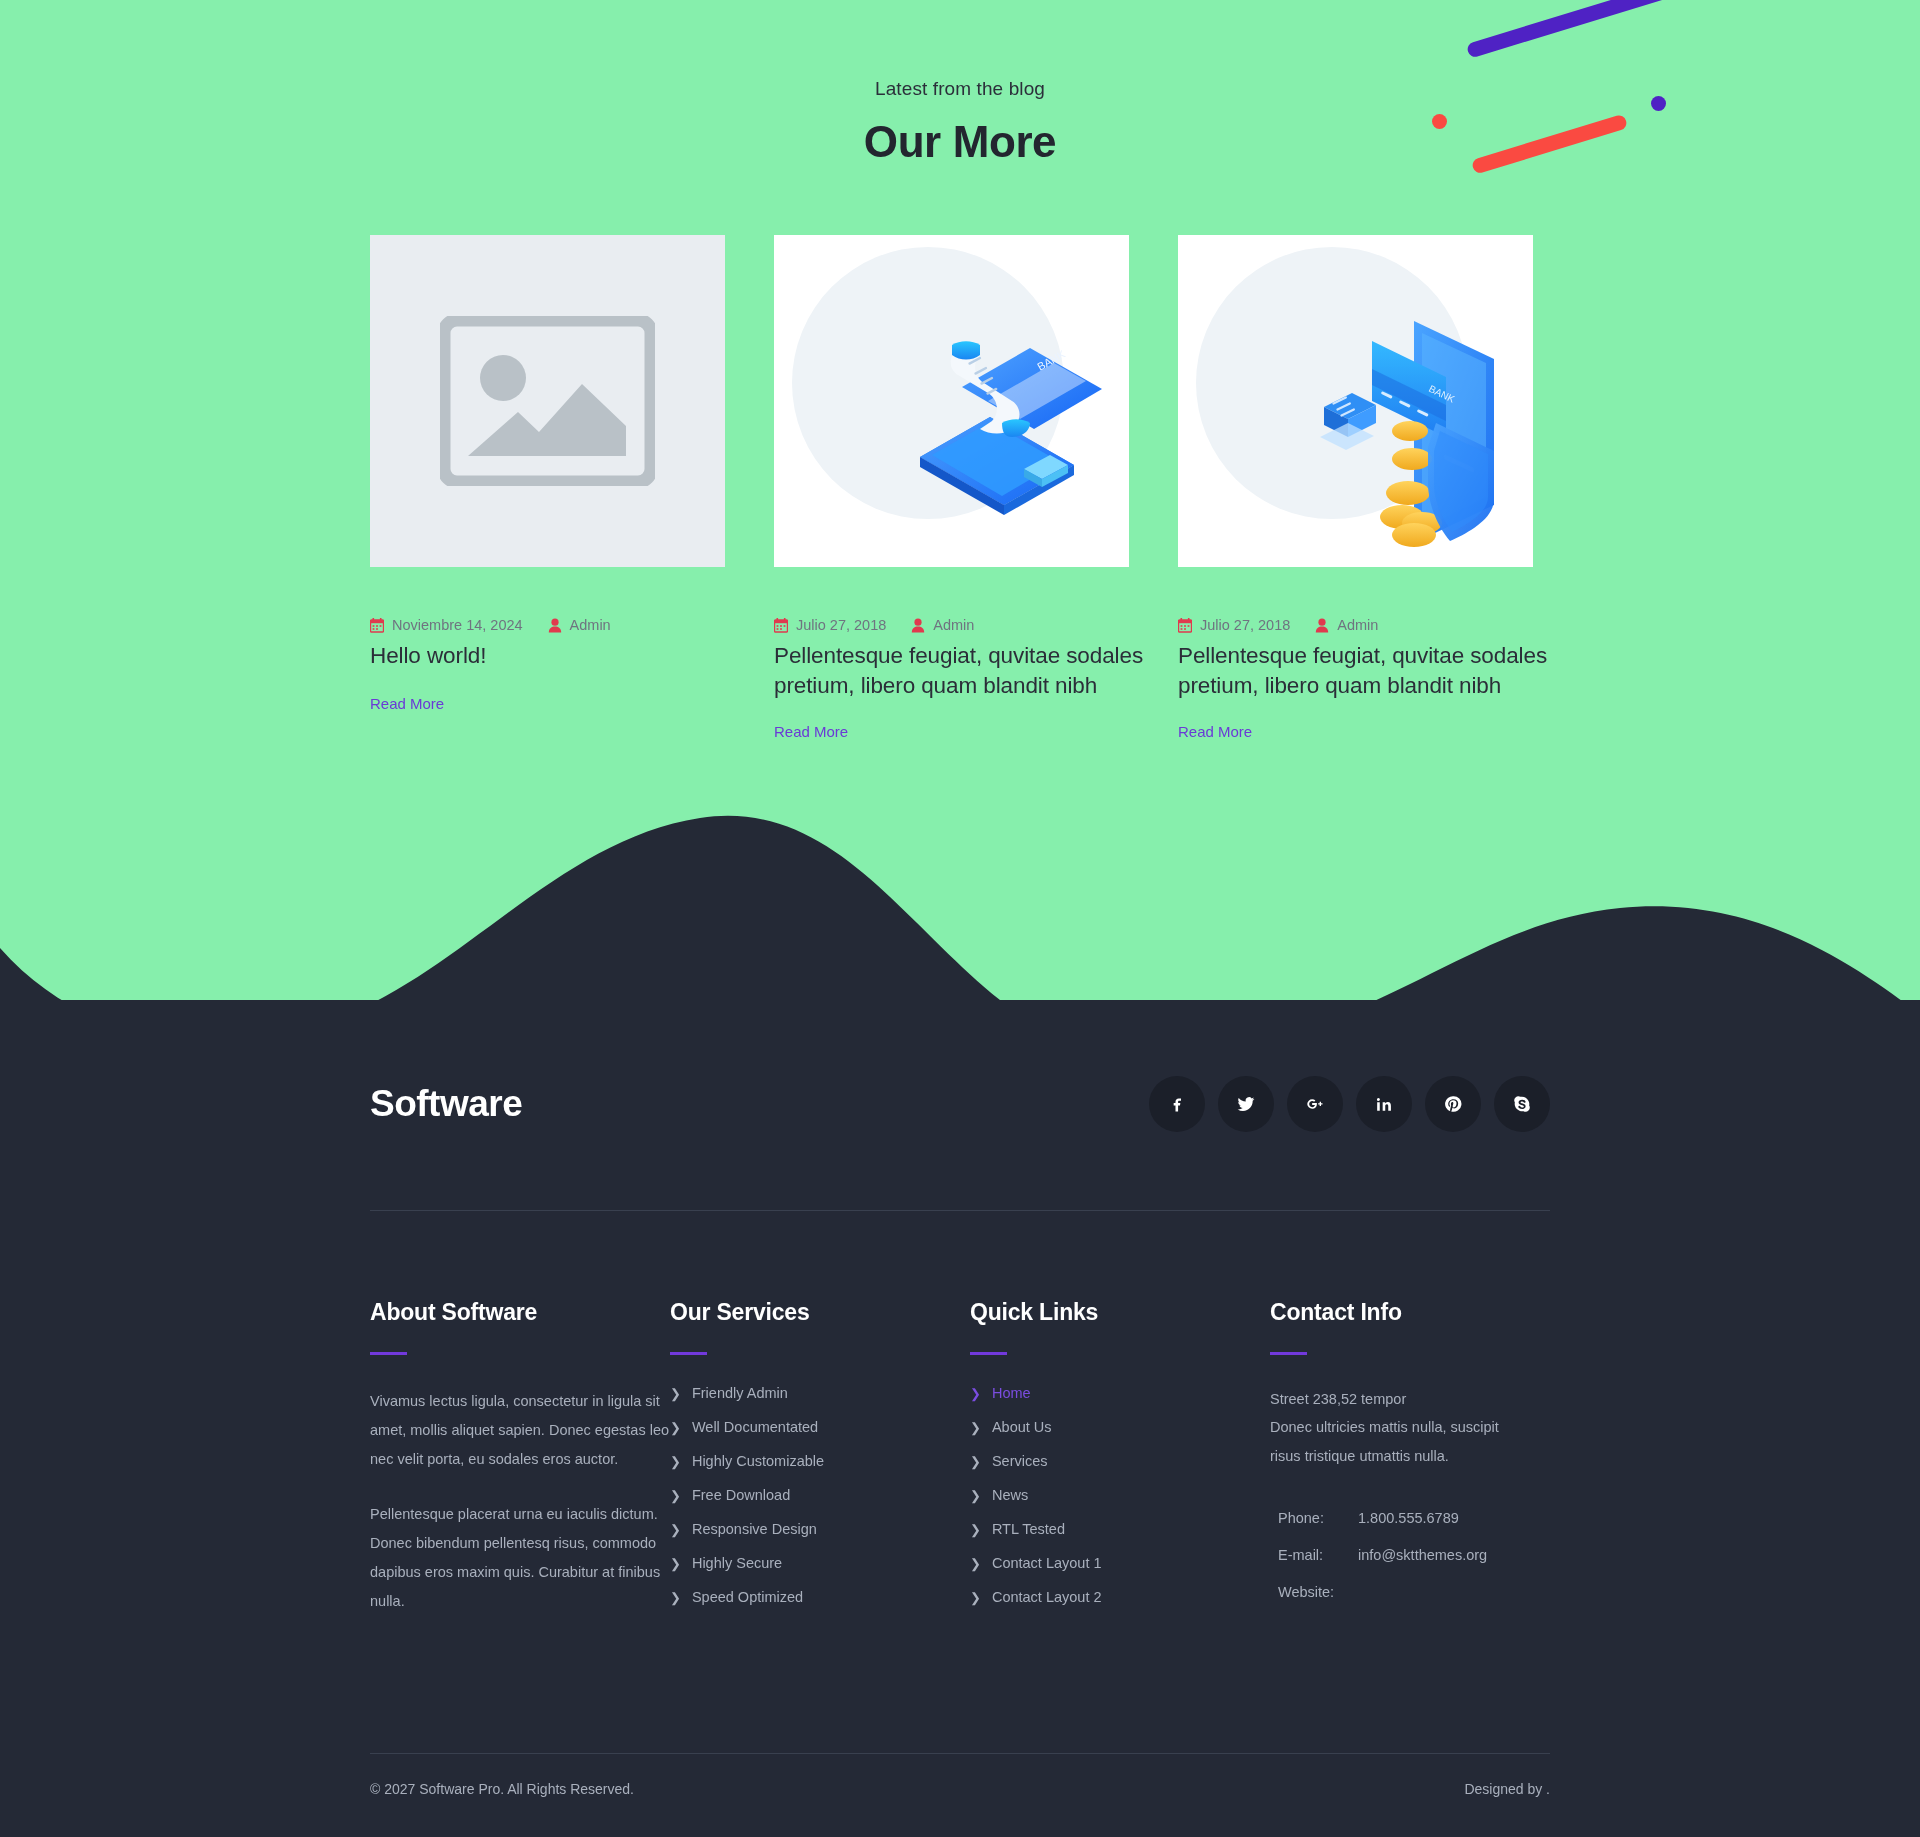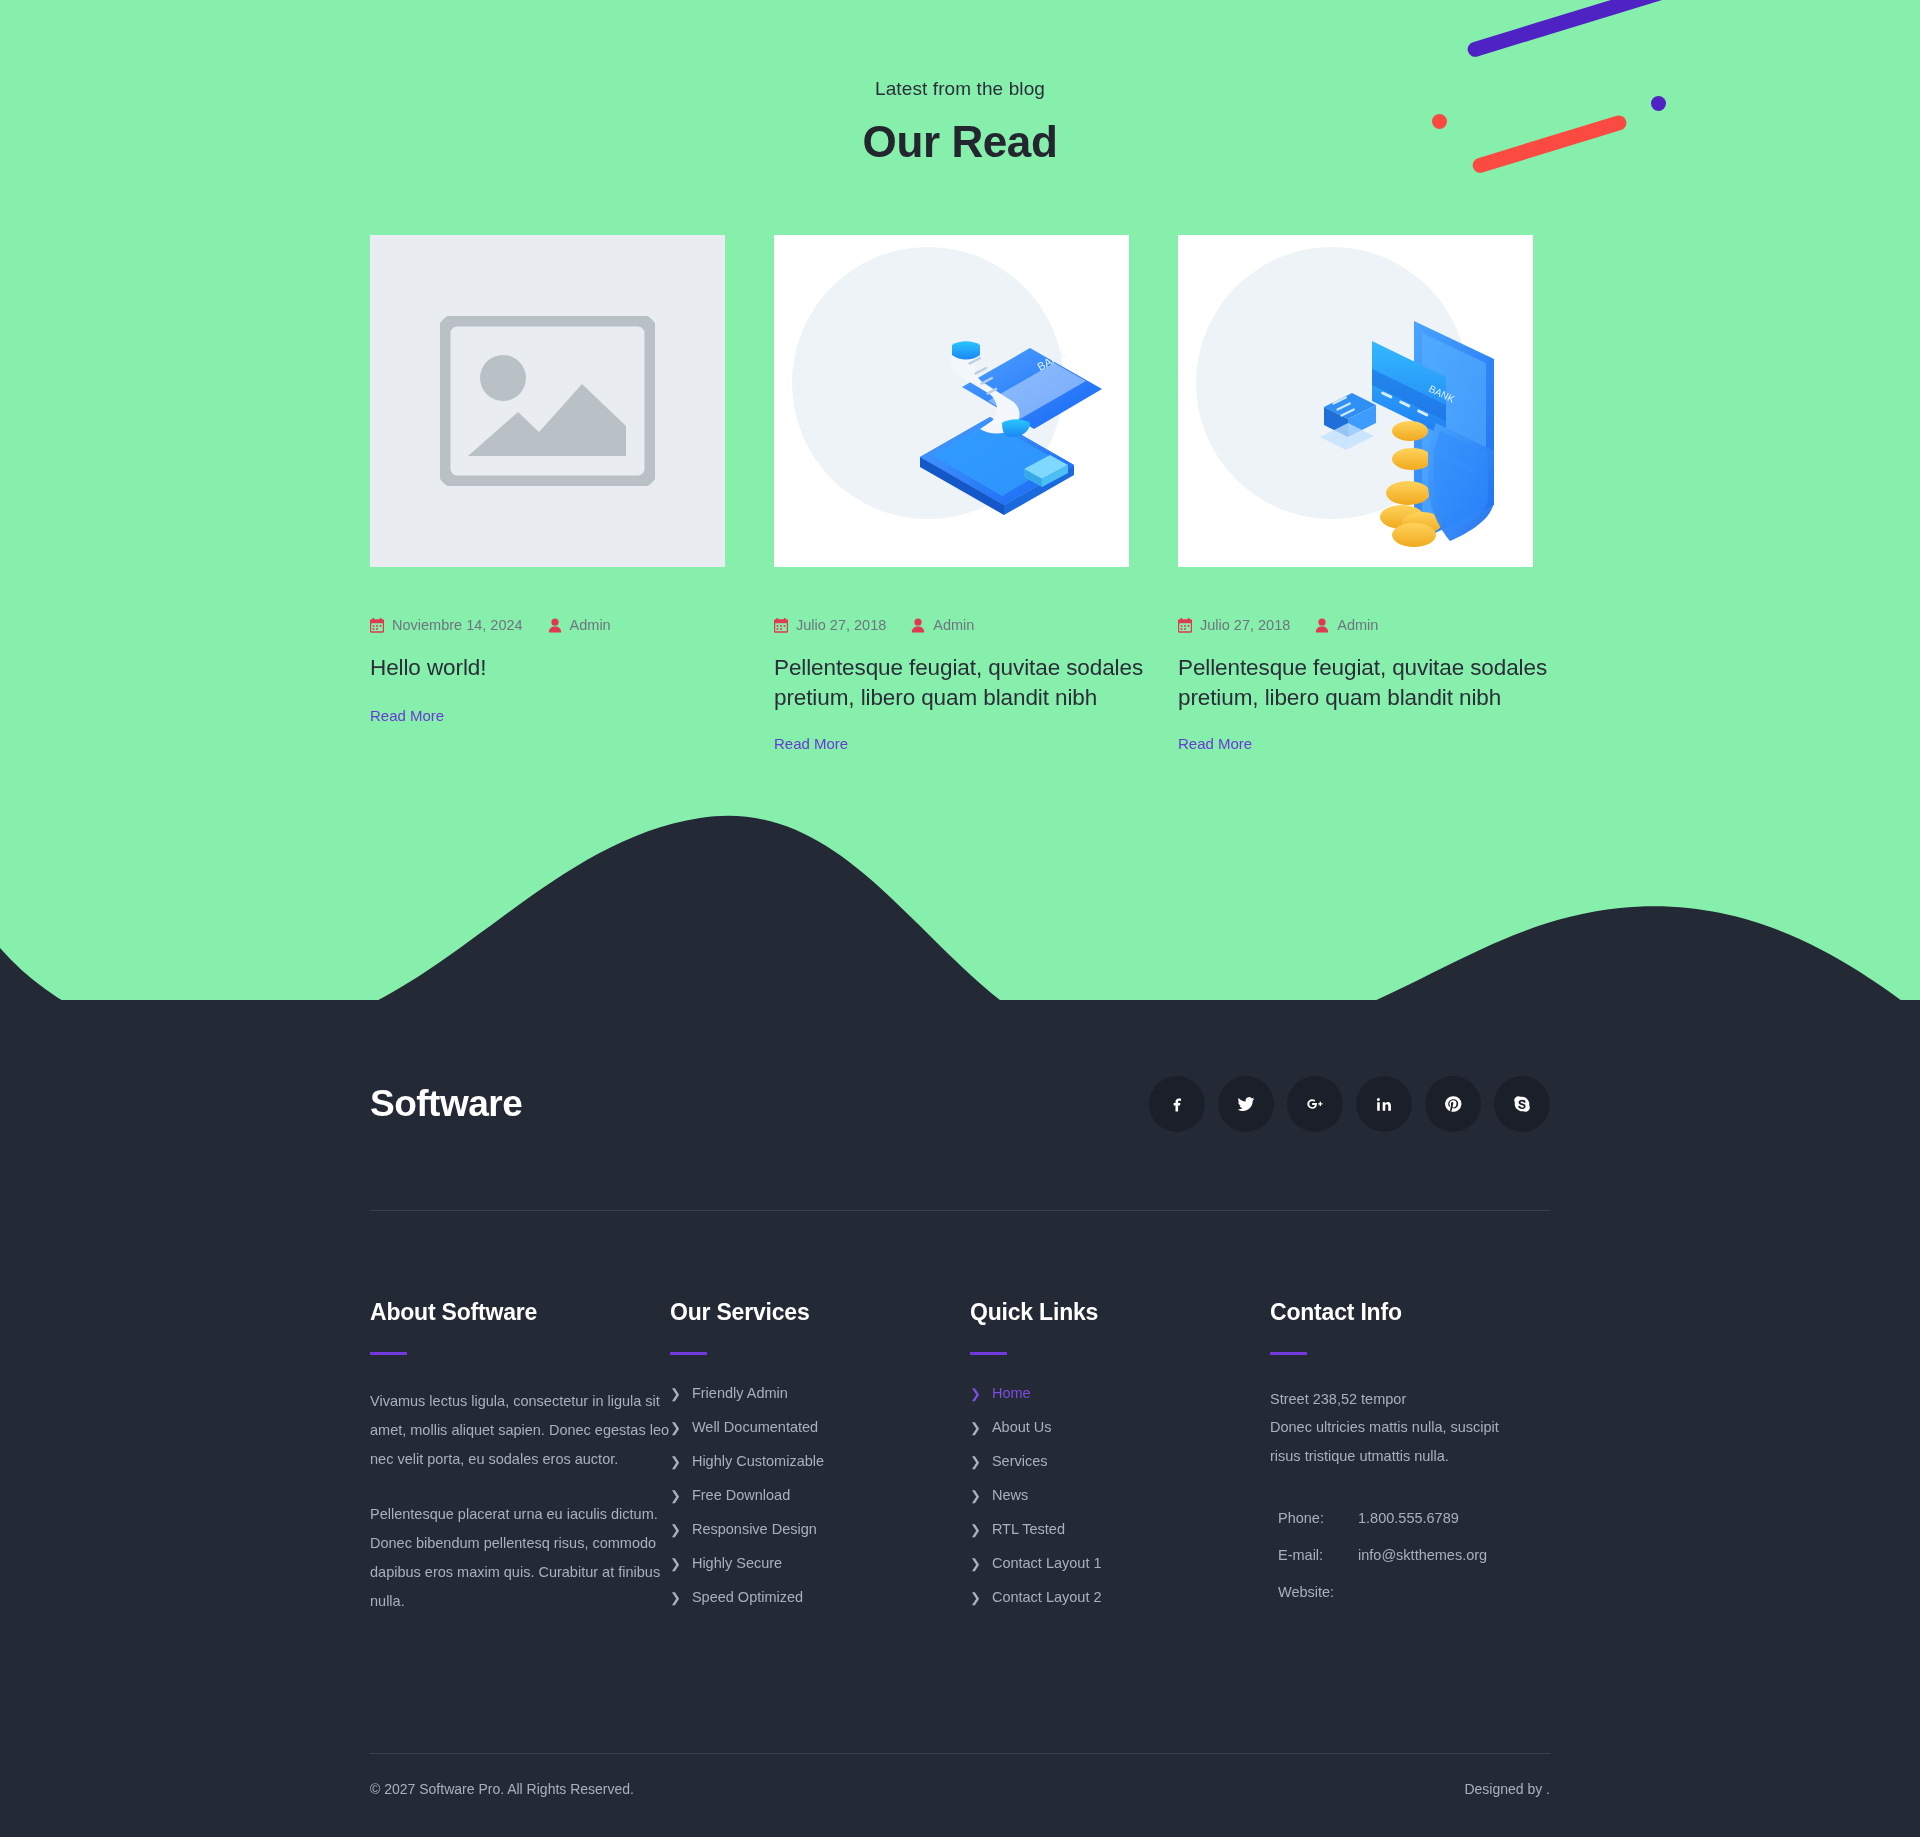--- a/index.html
+++ b/index.html
@@ -120,21 +120,21 @@
     align-items: center;
     gap: 25px;
     margin-top: 50px;
     font-size: 14.5px;
     color: #6f7480;
   }
   .meta-item { display: flex; align-items: center; gap: 8px; }
   .meta-ico { width: 14px; height: 15px; display: block; }
 
   .post-title {
-    margin-top: 20px;
+    margin-top: 8px;
     font-size: 22.5px;
     line-height: 1.33;
     color: #2b2e38;
     font-weight: 400;
     letter-spacing: -.1px;
   }
   .read-more {
     display: inline-block;
     margin-top: 22px;
     font-size: 15px;
@@ -280,21 +280,21 @@
   <div class="deco">
     <div class="deco-line-purple"></div>
     <div class="deco-line-red"></div>
     <div class="deco-dot-red"></div>
     <div class="deco-dot-purple"></div>
   </div>
 
   <section class="blog-section">
     <div class="container">
       <div class="sec-sub">Latest from the blog</div>
-      <h2 class="sec-title">Our Read</h2>
+      <h2 class="sec-title">Our More</h2>
 
       <div class="posts">
 
         <article class="post post-1">
           <div class="post-thumb placeholder">
             <svg class="ph-icon" viewBox="0 0 215 170">
               <rect x="4" y="4" width="207" height="162" rx="13" fill="none" stroke="#b9c1c7" stroke-width="13"></rect>
               <circle cx="63" cy="62" r="23" fill="#b9c1c7"></circle>
               <path d="M28 140 L78 96 L99 116 L142 68 L186 110 L186 140 Z" fill="#b9c1c7"></path>
             </svg>

